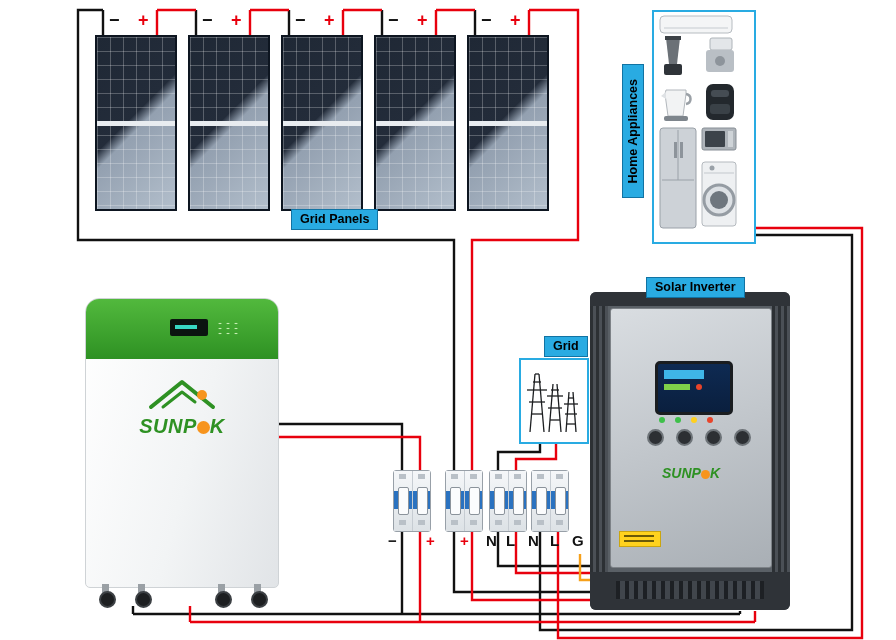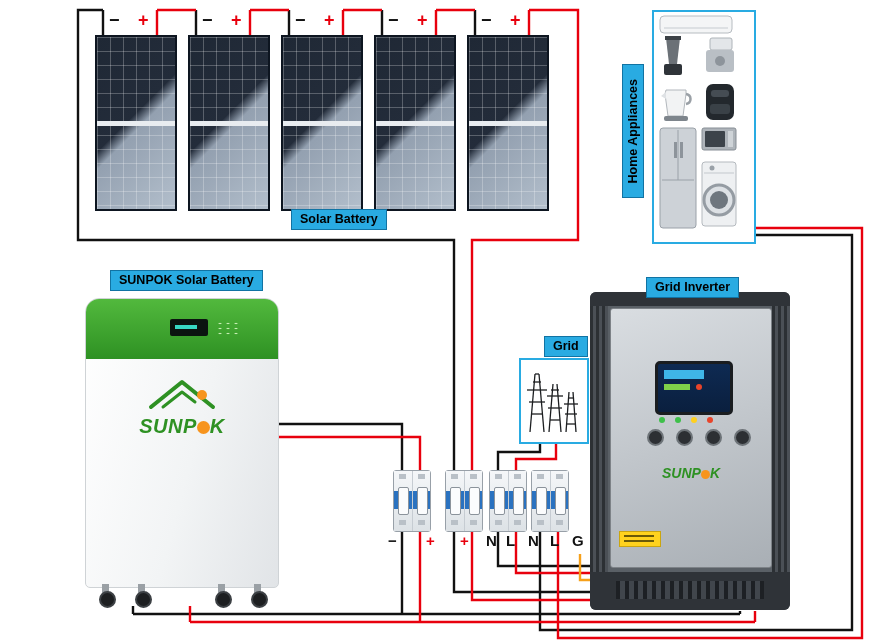--- a/index.html
+++ b/index.html
@@ -137,21 +137,21 @@
   <span class="tmark tplus" style="left:138px">+</span>
   <span class="tmark tminus" style="left:202px">−</span>
   <span class="tmark tplus" style="left:231px">+</span>
   <span class="tmark tminus" style="left:295px">−</span>
   <span class="tmark tplus" style="left:324px">+</span>
   <span class="tmark tminus" style="left:388px">−</span>
   <span class="tmark tplus" style="left:417px">+</span>
   <span class="tmark tminus" style="left:481px">−</span>
   <span class="tmark tplus" style="left:510px">+</span>
 
-  <div class="chip" style="left:291px;top:209px">Solar Battery</div>
+  <div class="chip" style="left:291px;top:209px">Grid Panels</div>
 
   <div class="chip-vert">
     <span>Home Appliances</span>
   </div>
   <div class="appbox">
     <svg width="96" height="224" viewBox="0 0 96 224">
       <g>
         <rect x="6" y="4" width="72" height="17" rx="4" fill="#f4f5f6" stroke="#b7bcc1"></rect>
         <line x1="10" y1="16" x2="74" y2="16" stroke="#c6cbd0"></line>
       </g>
@@ -191,21 +191,20 @@
       <g>
         <rect x="48" y="150" width="34" height="64" rx="3" fill="#eef0f2" stroke="#b4b9be"></rect>
         <line x1="50" y1="161" x2="80" y2="161" stroke="#c3c8cd"></line>
         <circle cx="58" cy="156" r="2.5" fill="#9aa1a8"></circle>
         <circle cx="65" cy="188" r="15" fill="#dde1e5" stroke="#959ca3" stroke-width="3"></circle>
         <circle cx="65" cy="188" r="9" fill="#6e767e"></circle>
       </g>
     </svg>
   </div>
 
-  <div class="chip" style="left:110px;top:270px">SUNPOK Solar Battery</div>
   <div class="battery">
     <div class="bhead">
       <div class="bdisp"></div>
       <div class="bdots"></div>
     </div>
     <div class="blogo">
       <svg width="74" height="38" viewBox="0 0 74 38">
         <polyline points="6,34 37,9 68,34" fill="none" stroke="#2e9123" stroke-width="4" stroke-linejoin="round" stroke-linecap="round"></polyline>
         <polyline points="18,34 37,19 50,29" fill="none" stroke="#2e9123" stroke-width="3" stroke-linejoin="round" stroke-linecap="round"></polyline>
         <circle cx="57" cy="22" r="5" fill="#f7941d"></circle>
@@ -290,21 +289,21 @@
 
   <span class="blabel" style="left:388px">−</span>
   <span class="blabel pos" style="left:426px">+</span>
   <span class="blabel pos" style="left:460px">+</span>
   <span class="blabel" style="left:486px">N</span>
   <span class="blabel" style="left:506px">L</span>
   <span class="blabel" style="left:528px">N</span>
   <span class="blabel" style="left:550px">L</span>
   <span class="blabel" style="left:572px">G</span>
 
-  <div class="chip" style="left:646px;top:277px">Grid Inverter</div>
+  <div class="chip" style="left:646px;top:277px">Solar Inverter</div>
   <div class="inverter">
     <div class="itop"></div>
     <div class="ifin l"></div>
     <div class="ifin r"></div>
     <div class="iface">
       <div class="iscreen">
         <div class="scr-a"></div>
         <div class="scr-b"></div>
         <div class="scr-c"></div>
       </div>

